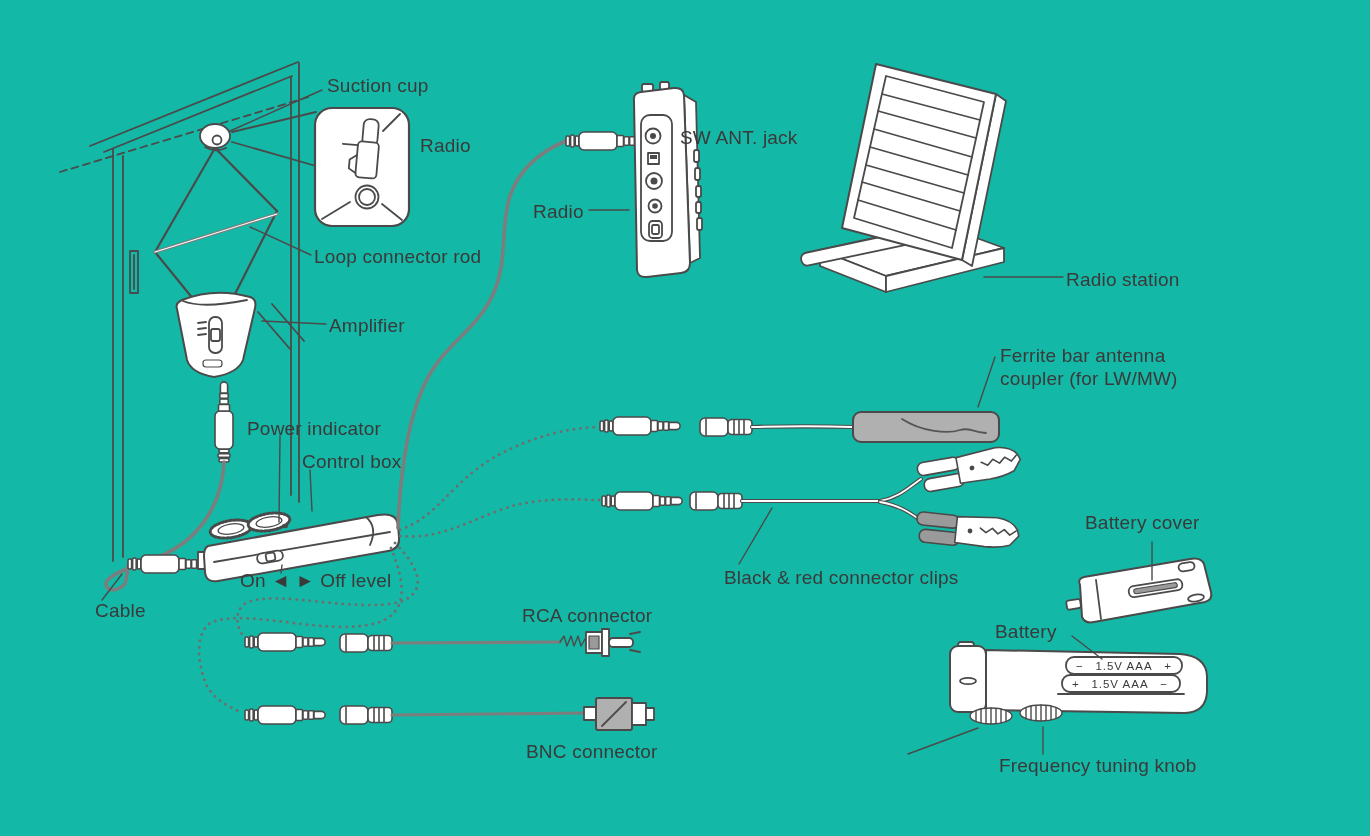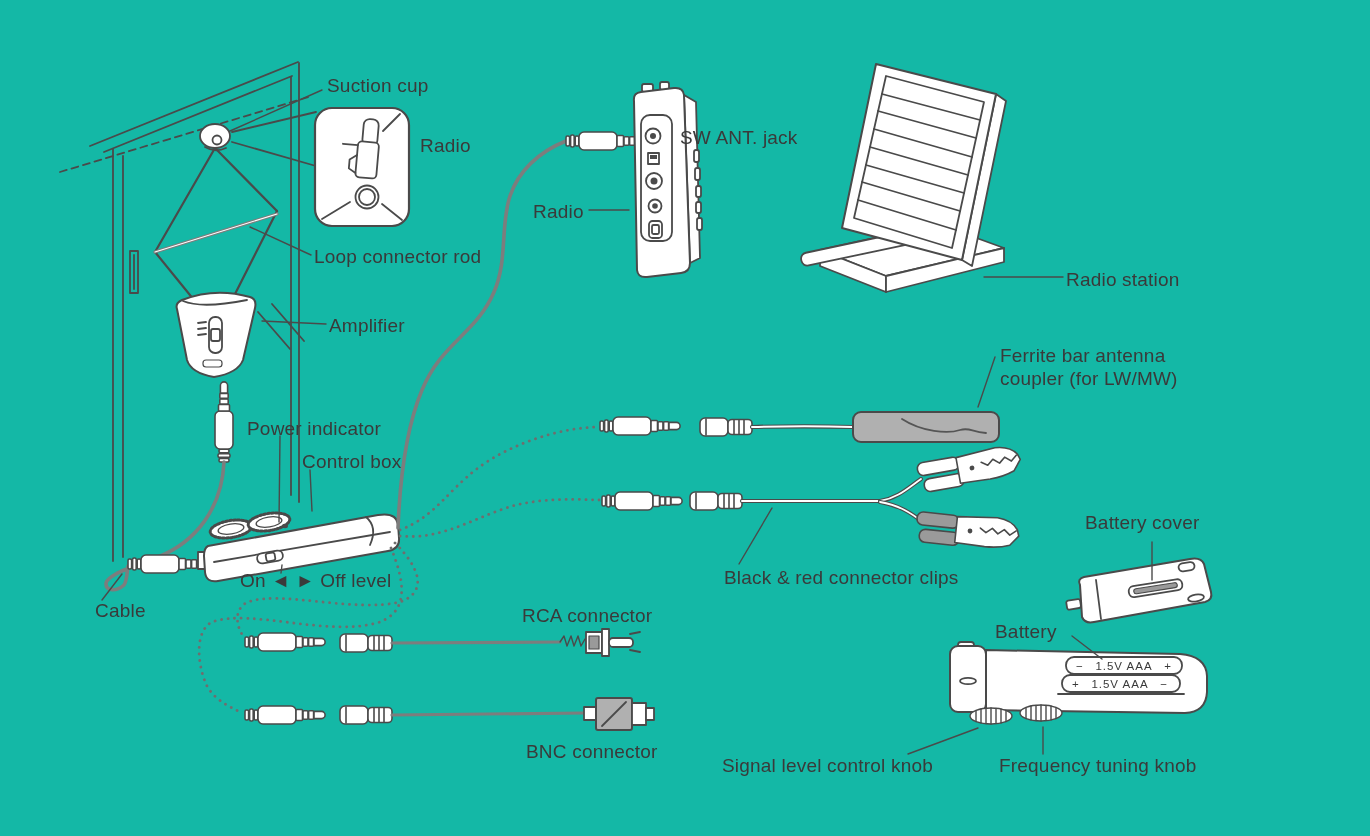--- a/index.html
+++ b/index.html
@@ -297,21 +297,20 @@
 <div class="lbl" style="left:533px;top:200px">Radio</div>
 <div class="lbl" style="left:680px;top:126px">SW ANT. jack</div>
 <div class="lbl" style="left:1066px;top:268px">Radio station</div>
 <div class="lbl two-line" style="left:1000px;top:344px">
   <span>Ferrite bar antenna</span>
   <span>coupler (for LW/MW)</span>
 </div>
 <div class="lbl" style="left:724px;top:566px">Black &amp; red connector clips</div>
 <div class="lbl" style="left:1085px;top:511px">Battery cover</div>
 <div class="lbl" style="left:995px;top:620px">Battery</div>
-<div class="lbl" style="left:722px;top:754px">Signal level control knob</div>
 <div class="lbl" style="left:999px;top:754px">Frequency tuning knob</div>
 
 <div class="batt-text" style="left:1068px;top:658px;width:112px;height:16px">
   <span>−</span>
   <span>1.5V  AAA</span>
   <span>+</span>
 </div>
 <div class="batt-text" style="left:1064px;top:676px;width:112px;height:16px">
   <span>+</span>
   <span>1.5V  AAA</span>

